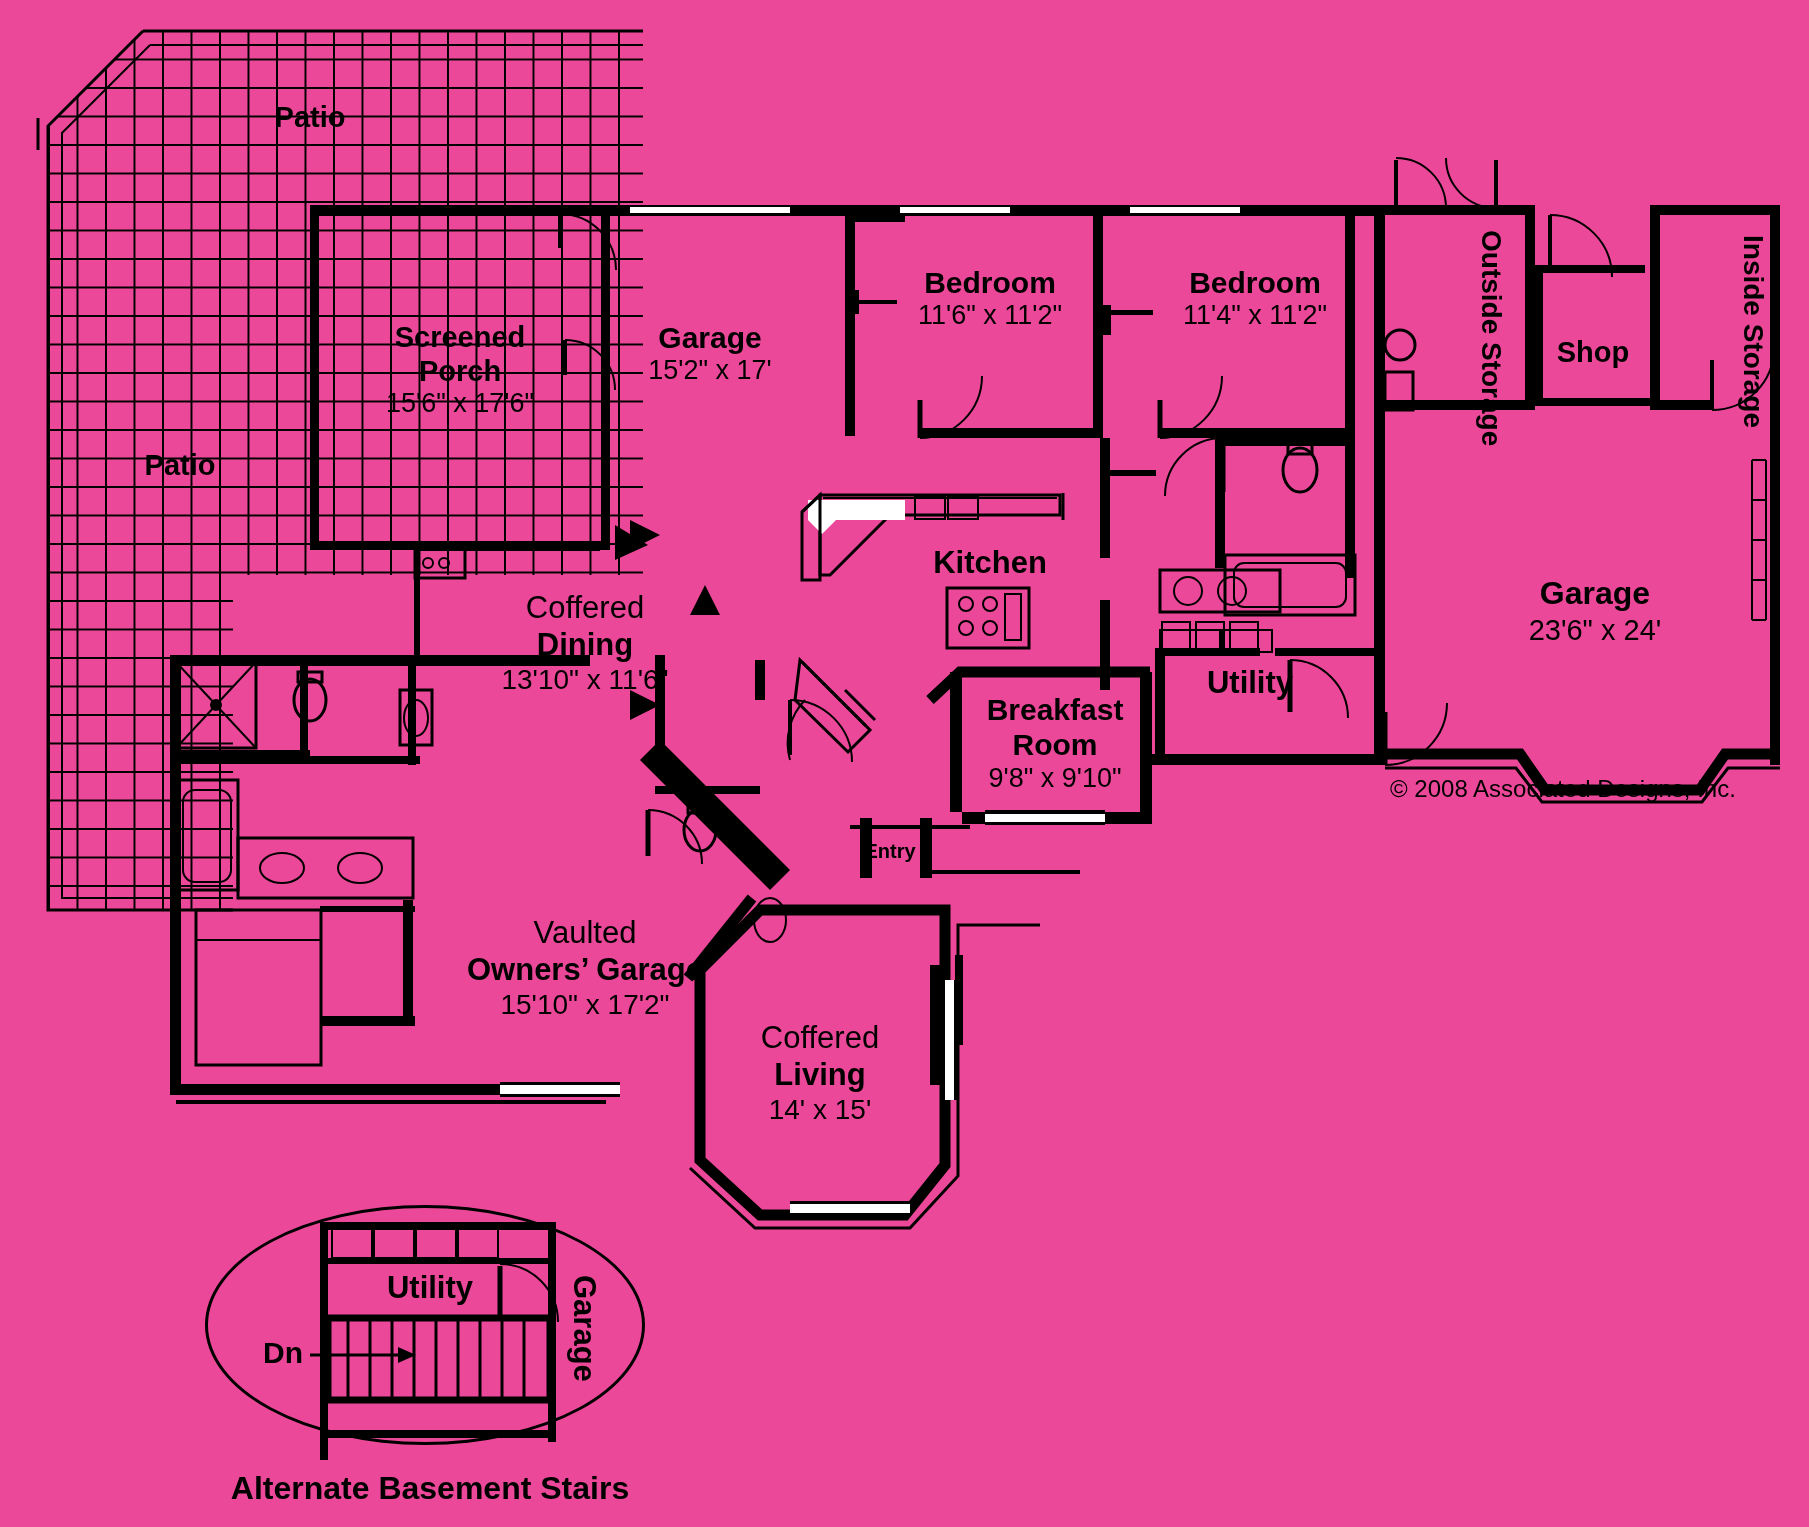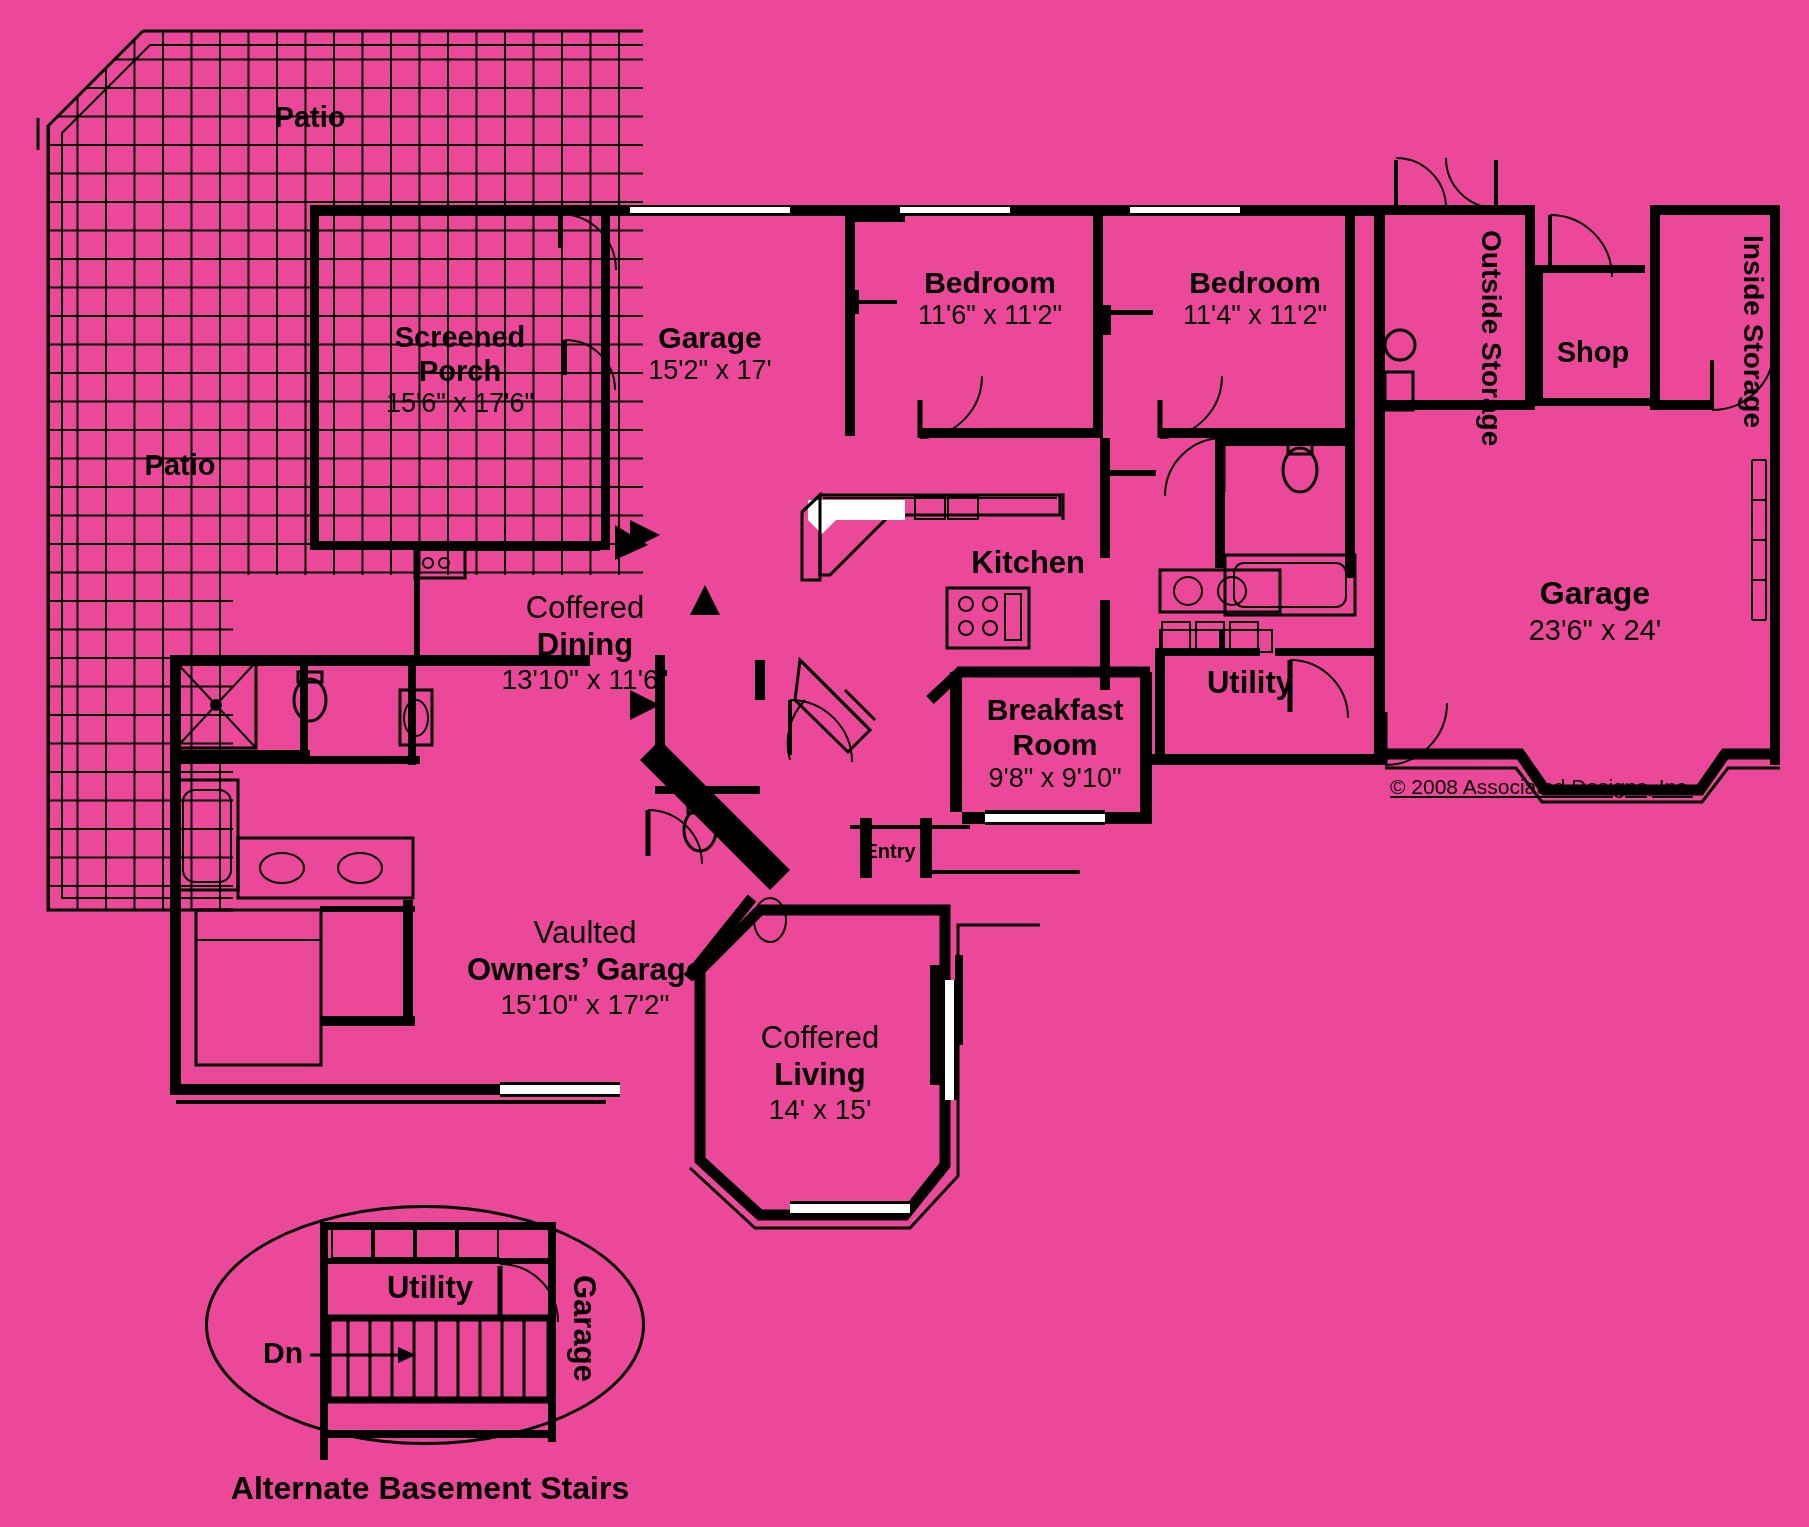--- a/index.html
+++ b/index.html
@@ -230,21 +230,21 @@
 
     <path d="M1385,765 A62,62 0 0 0 1447,703" fill="none" stroke="#000" stroke-width="2"></path>
     <line x1="1385" y1="765" x2="1385" y2="712" stroke="#000" stroke-width="5"></line>
   </svg>
 
   <div class="lbl" style="left:1450px; top:575px; width:290px; font-size:32px;">
     <div class="bold">Garage</div>
     <div style="font-size:29px;">23'6" x 24'</div>
   </div>
 
-  <div class="lbl" style="left:1390px; top:775px; width:400px; font-size:21px; text-align:left;text-decoration:underline;">© 2008 Associated Designs, Inc.</div>
+  <div class="lbl" style="left:1390px; top:775px; width:400px; font-size:24px; text-align:left;">© 2008 Associated Designs, Inc.</div>
 
   <svg class="ov">
 
     <path d="M820,495 L880,495 L1060,495 L1060,515 L890,515 L830,575 L820,575 Z" fill="none" stroke="#000" stroke-width="3" transform="translate(0,0)"></path>
     <path d="M823,498 L1057,498" stroke="#000" stroke-width="2"></path>
 
     <path d="M820,500 L905,500 L905,520 L836,520 L822,534 L808,520 L808,500 Z" fill="#fff" stroke="none"></path>
     <path d="M1063,493 L1063,520" stroke="#000" stroke-width="3"></path>
 
     <rect x="947" y="588" width="82" height="60" fill="none" stroke="#000" stroke-width="3"></rect>
@@ -262,21 +262,21 @@
     </g>
 
     <path d="M820,495 L820,580 L802,580 L802,512 Z" fill="none" stroke="#000" stroke-width="3"></path>
     <path d="M802,512 L820,495" stroke="#000" stroke-width="3"></path>
 
     <rect x="1100" y="438" width="10" height="120" fill="#000"></rect>
     <rect x="1100" y="470" width="56" height="6" fill="#000"></rect>
     <rect x="1100" y="600" width="10" height="90" fill="#000"></rect>
   </svg>
 
-  <div class="lbl bold" style="left:895px; top:545px; width:190px; font-size:31px;text-align:right;">Kitchen</div>
+  <div class="lbl bold" style="left:895px; top:545px; width:190px; font-size:31px;">Kitchen</div>
 
   <svg class="ov">
 
     <rect x="1215" y="438" width="10" height="130" fill="#000"></rect>
     <rect x="1225" y="438" width="130" height="8" fill="#000"></rect>
     <rect x="1345" y="438" width="10" height="140" fill="#000"></rect>
 
     <ellipse cx="1300" cy="470" rx="17" ry="22" fill="none" stroke="#000" stroke-width="3"></ellipse>
     <rect x="1288" y="444" width="24" height="10" fill="none" stroke="#000" stroke-width="3"></rect>
 

